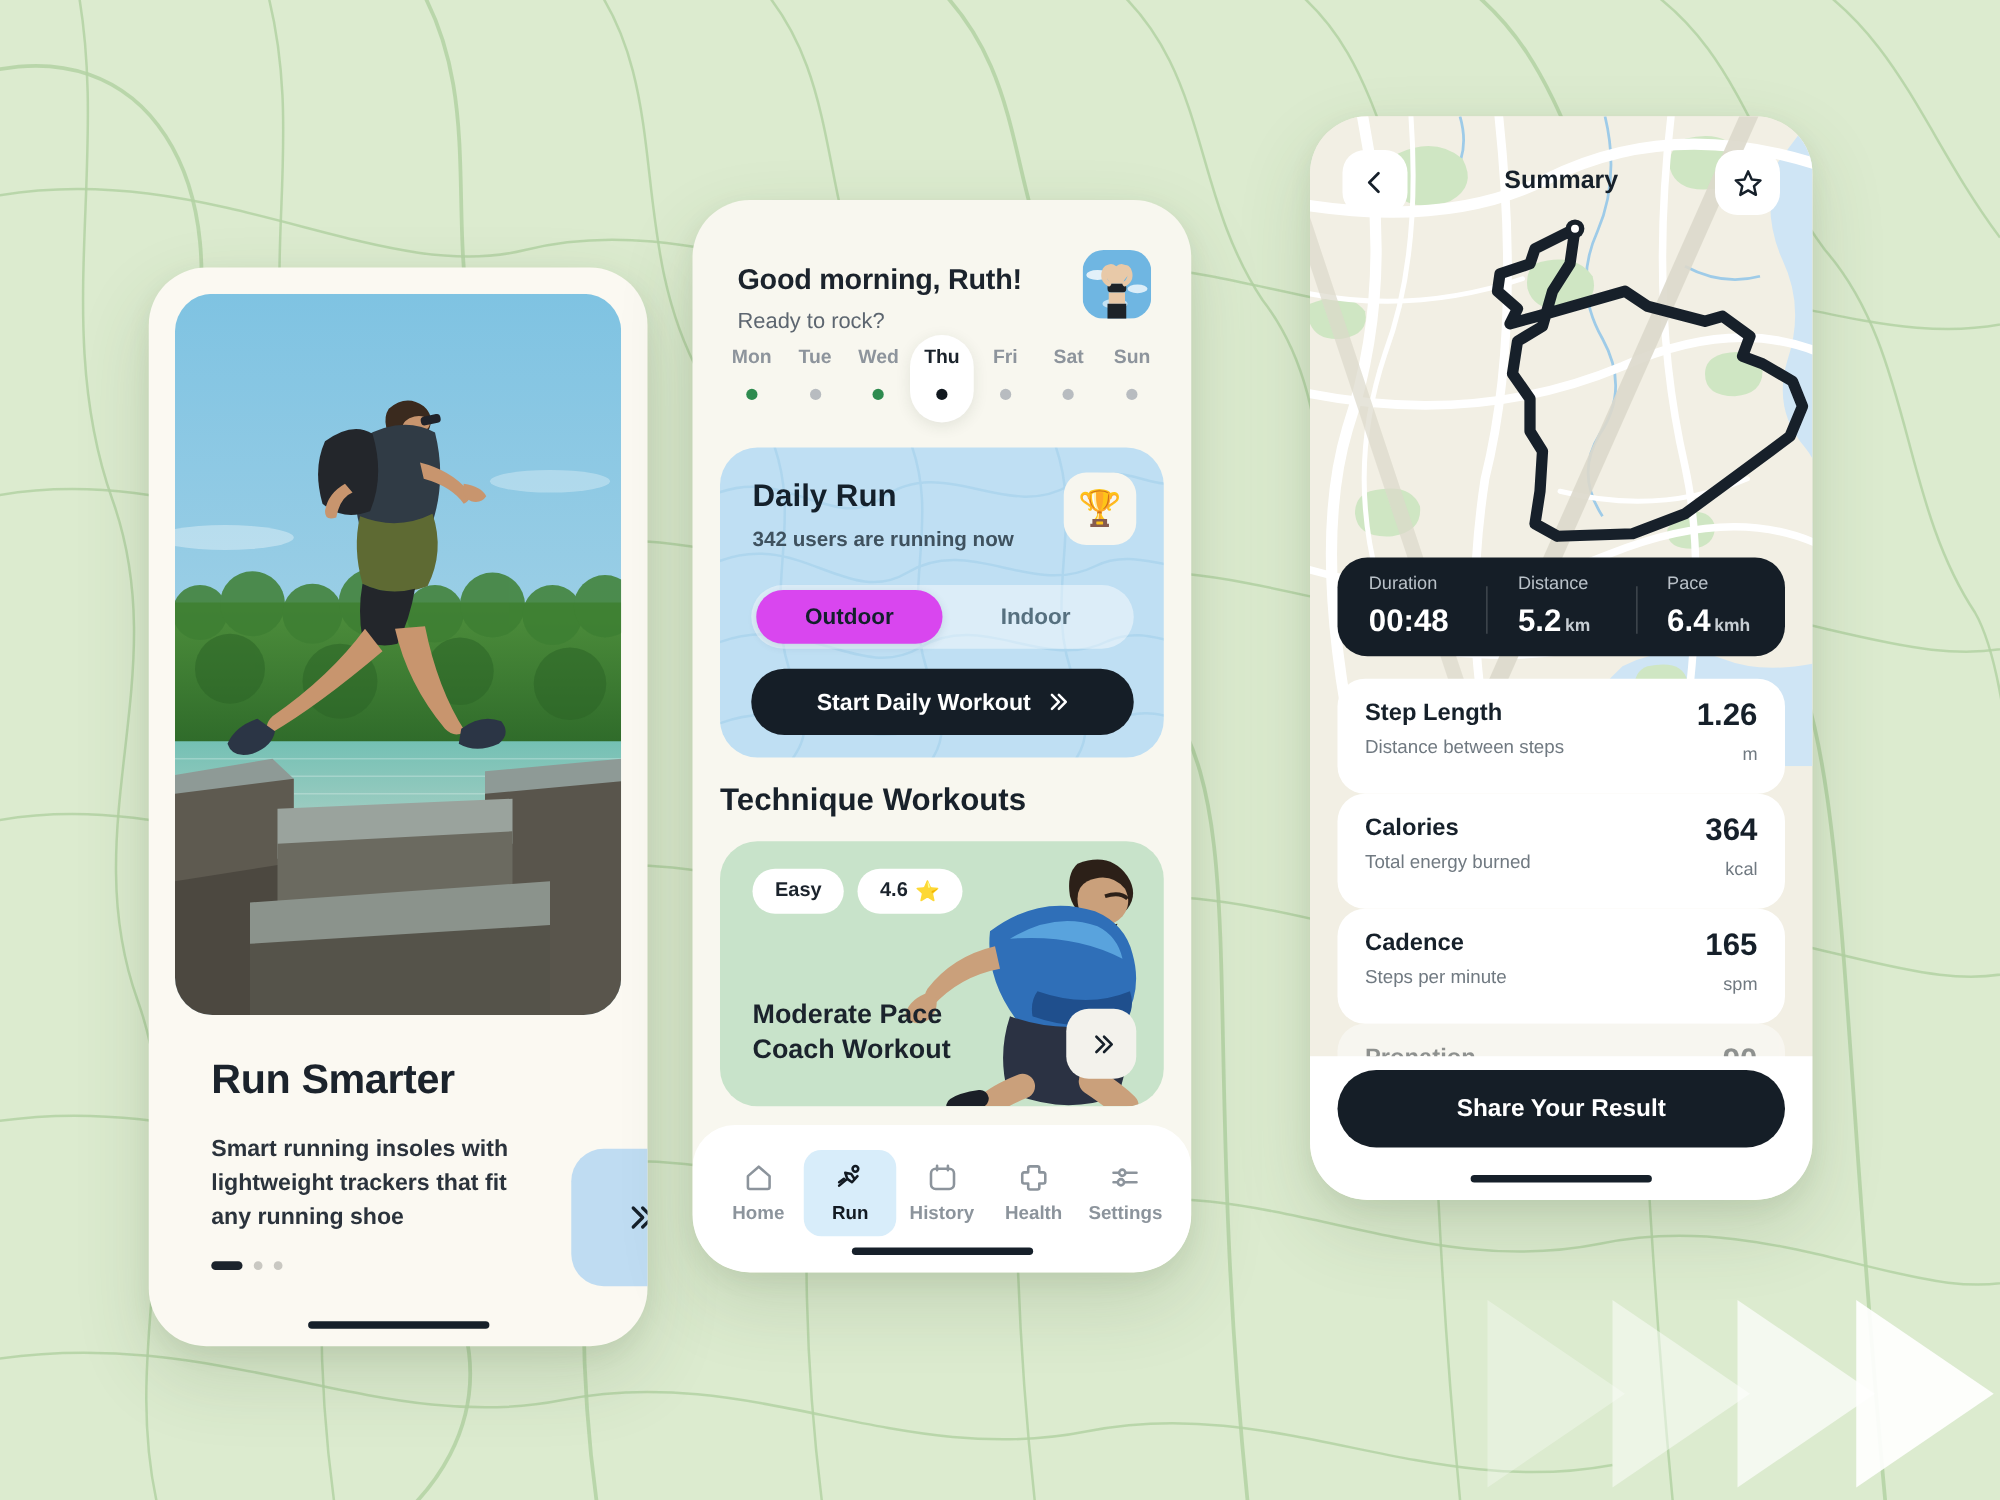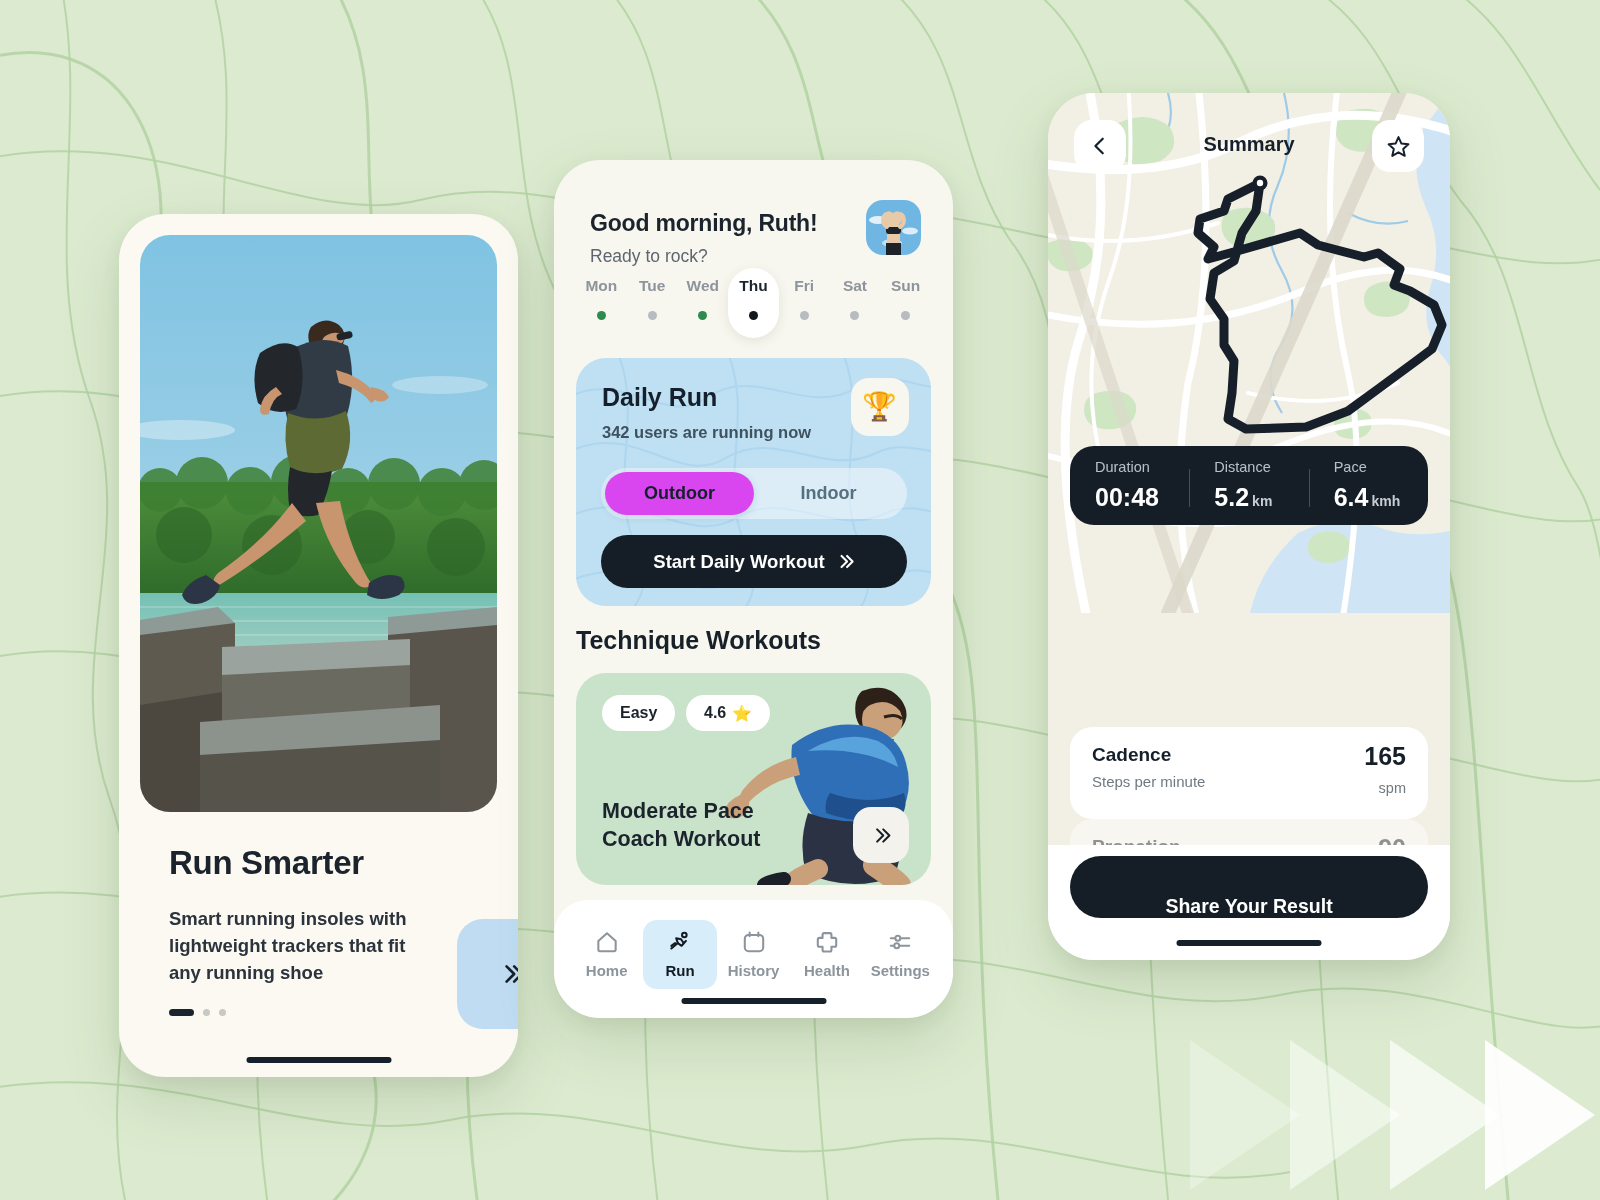--- a/index.html
+++ b/index.html
@@ -176,21 +176,21 @@
   .metric-val   { position: absolute; right: 22px; top: 15px; font-size: 25px; font-weight: 700; color: #16202a; }
   .metric-unit  { position: absolute; right: 22px; top: 53px; font-size: 14.5px; font-weight: 500; color: #707981; }
   #row-0 { top: 450px; }
   #row-1 { top: 542px; }
   #row-2 { top: 634px; }
   #row-3 { top: 726px; opacity: .45; }
 
   #share-btn {
     position: absolute; left: 22px; top: 763px; width: 358px; height: 62px;
     border-radius: 31px; background: #151e27; color: #fff;
-    display: flex; align-items: flex-end; justify-content: center;
+    display: flex; align-items: center; justify-content: center;
     font-size: 19.5px; font-weight: 700;
   }
   #summary-footer {
     position: absolute; left: 0; bottom: 0; width: 402px; height: 115px; background: #fff;
   }
 </style>
 </head>
 <body>
 
 <svg id="topo-bg" viewBox="0 0 1600 1200" preserveAspectRatio="none">
@@ -561,20 +561,32 @@
       </div>
     </div>
     <div class="stat">
       <div class="stat-label">Pace</div>
       <div class="stat-value">
         <span>6.4</span><span class="stat-unit">kmh</span>
       </div>
     </div>
   </div>
 
+  <div class="metric-row" id="row-0">
+    <div class="metric-name">Step Length</div>
+    <div class="metric-desc">Distance between steps</div>
+    <div class="metric-val">1.26</div>
+    <div class="metric-unit">m</div>
+  </div>
+  <div class="metric-row" id="row-1">
+    <div class="metric-name">Calories</div>
+    <div class="metric-desc">Total energy burned</div>
+    <div class="metric-val">364</div>
+    <div class="metric-unit">kcal</div>
+  </div>
   <div class="metric-row" id="row-2">
     <div class="metric-name">Cadence</div>
     <div class="metric-desc">Steps per minute</div>
     <div class="metric-val">165</div>
     <div class="metric-unit">spm</div>
   </div>
   <div class="metric-row" id="row-3">
     <div class="metric-name">Pronation</div>
     <div class="metric-desc"></div>
     <div class="metric-val">90</div>

